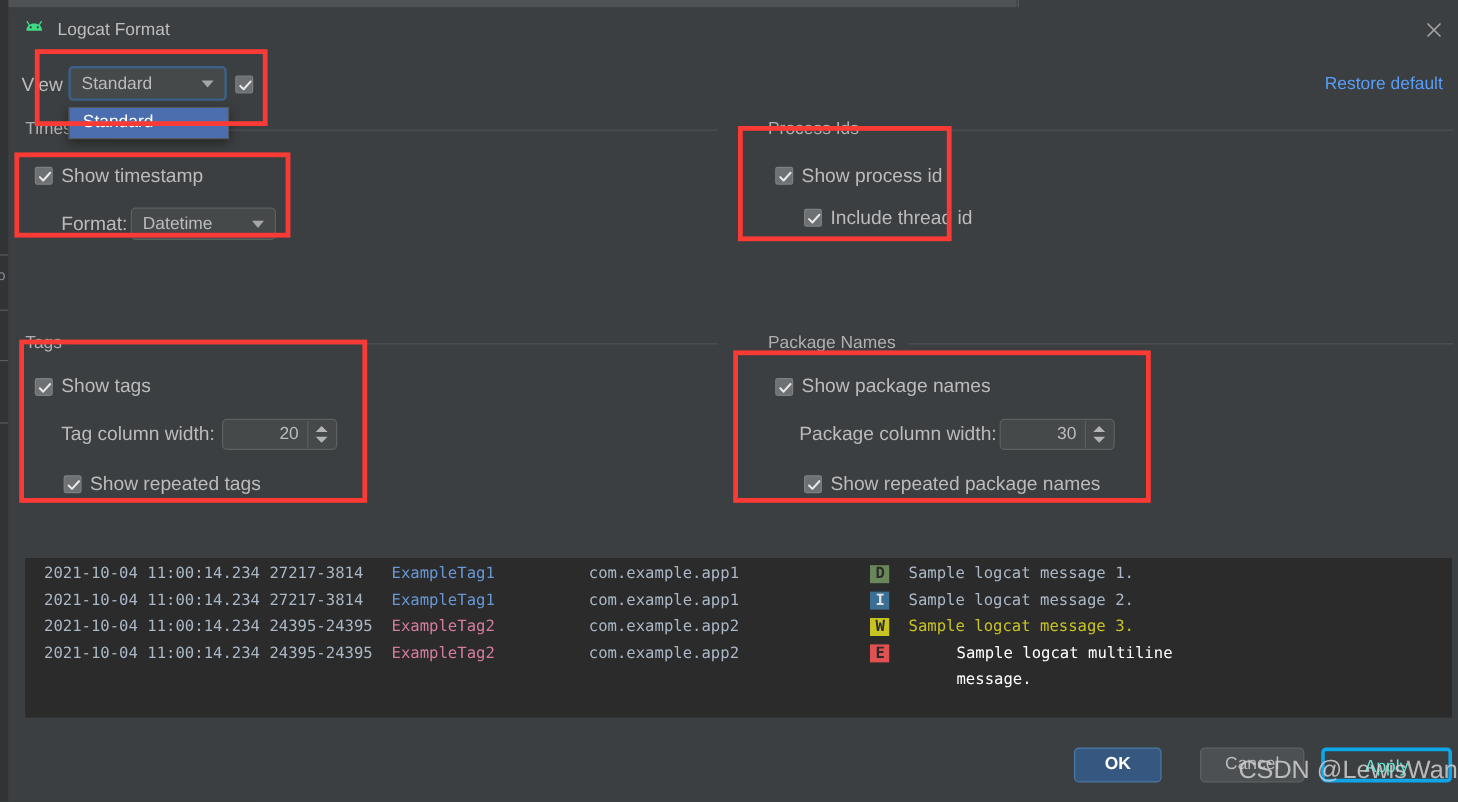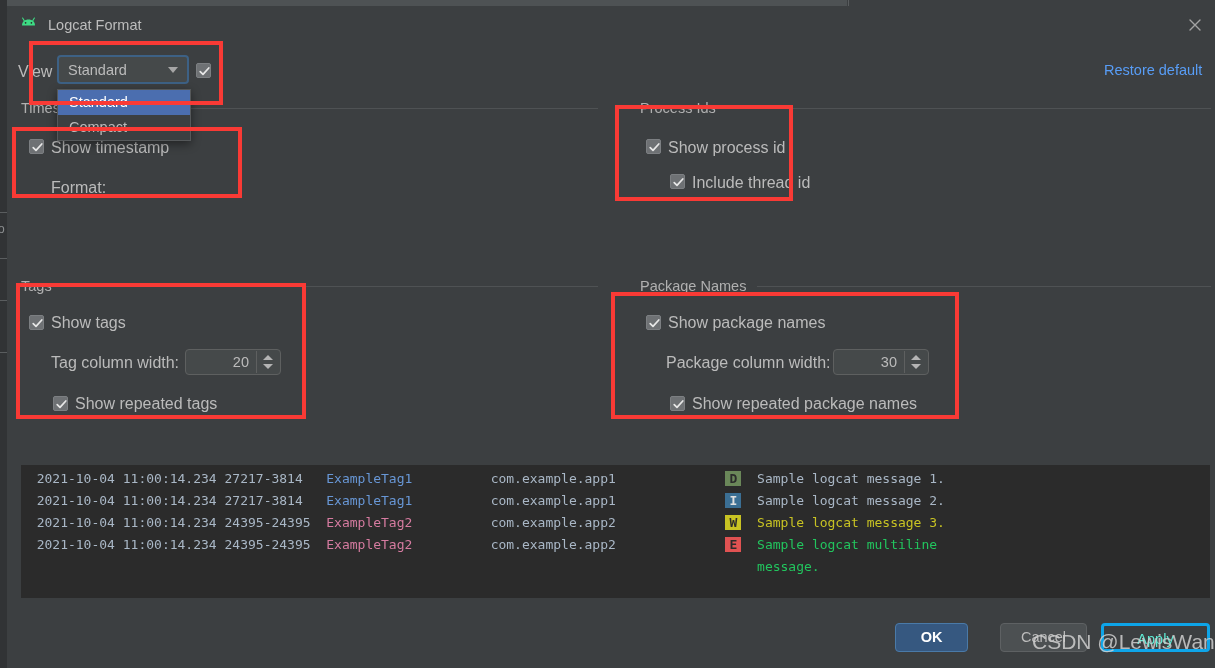--- a/index.html
+++ b/index.html
@@ -223,21 +223,21 @@
     font-size: 13px;
     font-weight: bold;
   }
   .sev-D { background: #6a8759; color: #2b2b2b; }
   .sev-I { background: #3b6f94; color: #e0e0e0; }
   .sev-W { background: #c8c323; color: #2b2b2b; }
   .sev-E { background: #e05252; color: #2b2b2b; }
   .msg-D { color: #a9b7c6; }
   .msg-I { color: #a9b7c6; }
   .msg-W { color: #c8c323; }
-  .msg-E { color: #22c55e; }
+  .msg-E { color: #ffffff; padding-left: 40px; }
 
   
   .btn {
     position: absolute;
     box-sizing: border-box;
     height: 29px;
     border-radius: 4px;
     font-size: 14.5px;
     text-align: center;
     line-height: 27px;
@@ -316,21 +316,20 @@
 
     <div class="lbl" style="left:11px; top:56px;">View</div>
 
     <div class="combo focused" style="left:50px; top:48px; width:132px; height:29px;">
       <span class="cval">Standard</span>
       <span class="carrow"></span>
     </div>
 
     <div class="popup" style="left:50px; top:82px; width:132px;">
       <div class="popup-item sel">Standard</div>
-      <div class="popup-item">Compact</div>
     </div>
 
     <div class="cb" style="left:189px; top:56px;">
       <svg width="13" height="13" viewBox="0 0 13 13">
           <path d="M2.2 6.6 L5.0 9.4 L10.8 3.0" stroke="#e8e8e8" stroke-width="1.7" fill="none" stroke-linecap="round" stroke-linejoin="round"></path>
         </svg>
     </div>
 
     <div class="link" style="left:1097px; top:55px;">Restore default</div>
 
@@ -338,20 +337,24 @@
     <div class="group-rule" style="left:78px; top:101px; width:513px;"></div>
 
     <div class="cb" style="left:22px; top:132px;">
       <svg width="13" height="13" viewBox="0 0 13 13">
           <path d="M2.2 6.6 L5.0 9.4 L10.8 3.0" stroke="#e8e8e8" stroke-width="1.7" fill="none" stroke-linecap="round" stroke-linejoin="round"></path>
         </svg>
     </div>
     <div class="lbl" style="left:44px; top:132px;">Show timestamp</div>
 
     <div class="lbl" style="left:44px; top:172px;">Format:</div>
+    <div class="combo" style="left:102px; top:166px; width:121px; height:27px;">
+      <span class="cval">Datetime</span>
+      <span class="carrow"></span>
+    </div>
 
     <div class="group-title" style="left:633px; top:93px;">Process Ids</div>
     <div class="group-rule" style="left:712px; top:101px; width:492px;"></div>
 
     <div class="cb" style="left:639px; top:132px;">
       <svg width="13" height="13" viewBox="0 0 13 13">
           <path d="M2.2 6.6 L5.0 9.4 L10.8 3.0" stroke="#e8e8e8" stroke-width="1.7" fill="none" stroke-linecap="round" stroke-linejoin="round"></path>
         </svg>
     </div>
     <div class="lbl" style="left:661px; top:132px;">Show process id</div>

